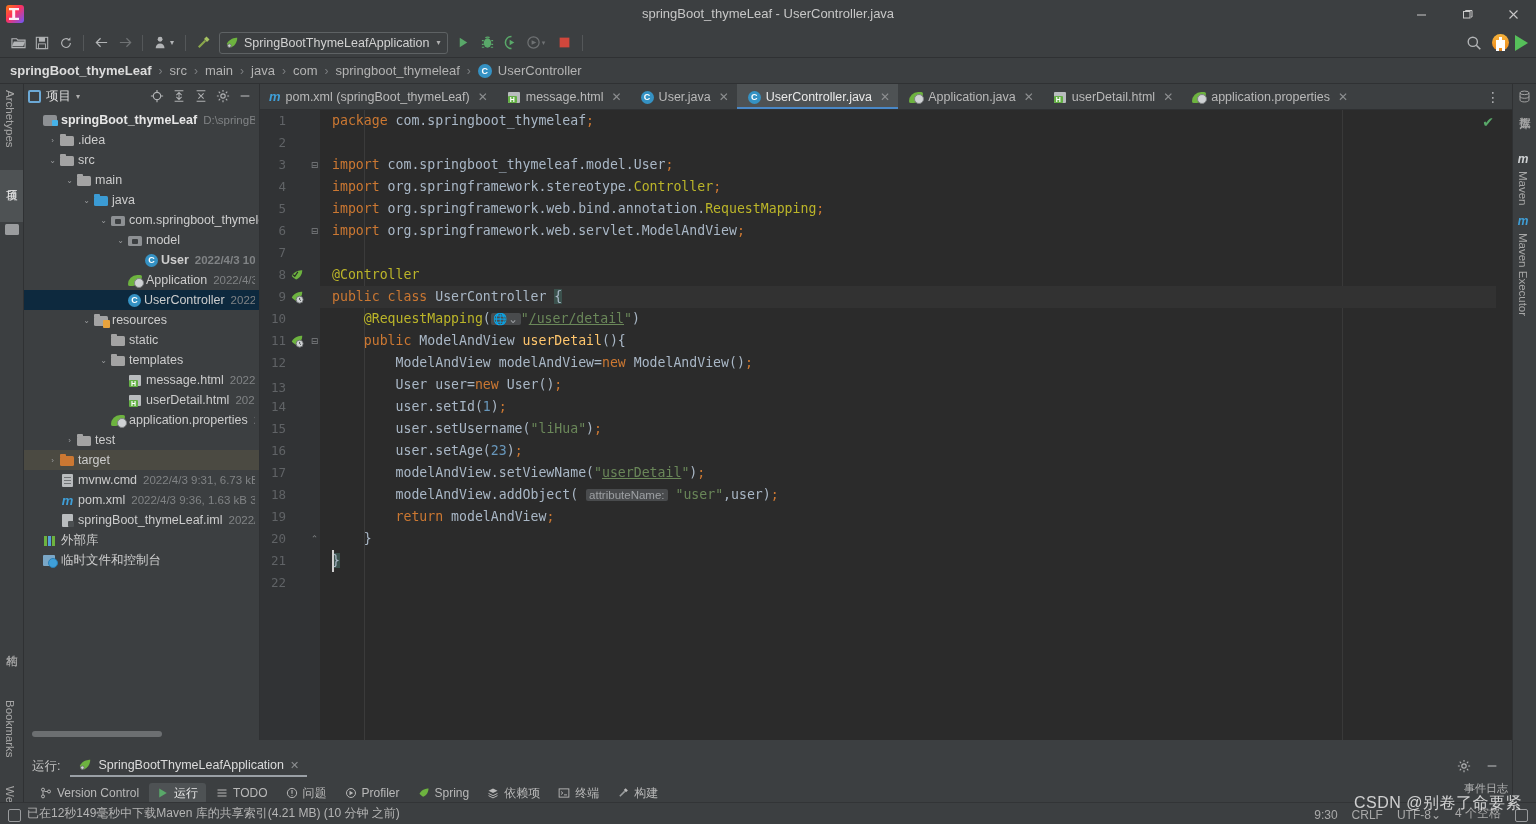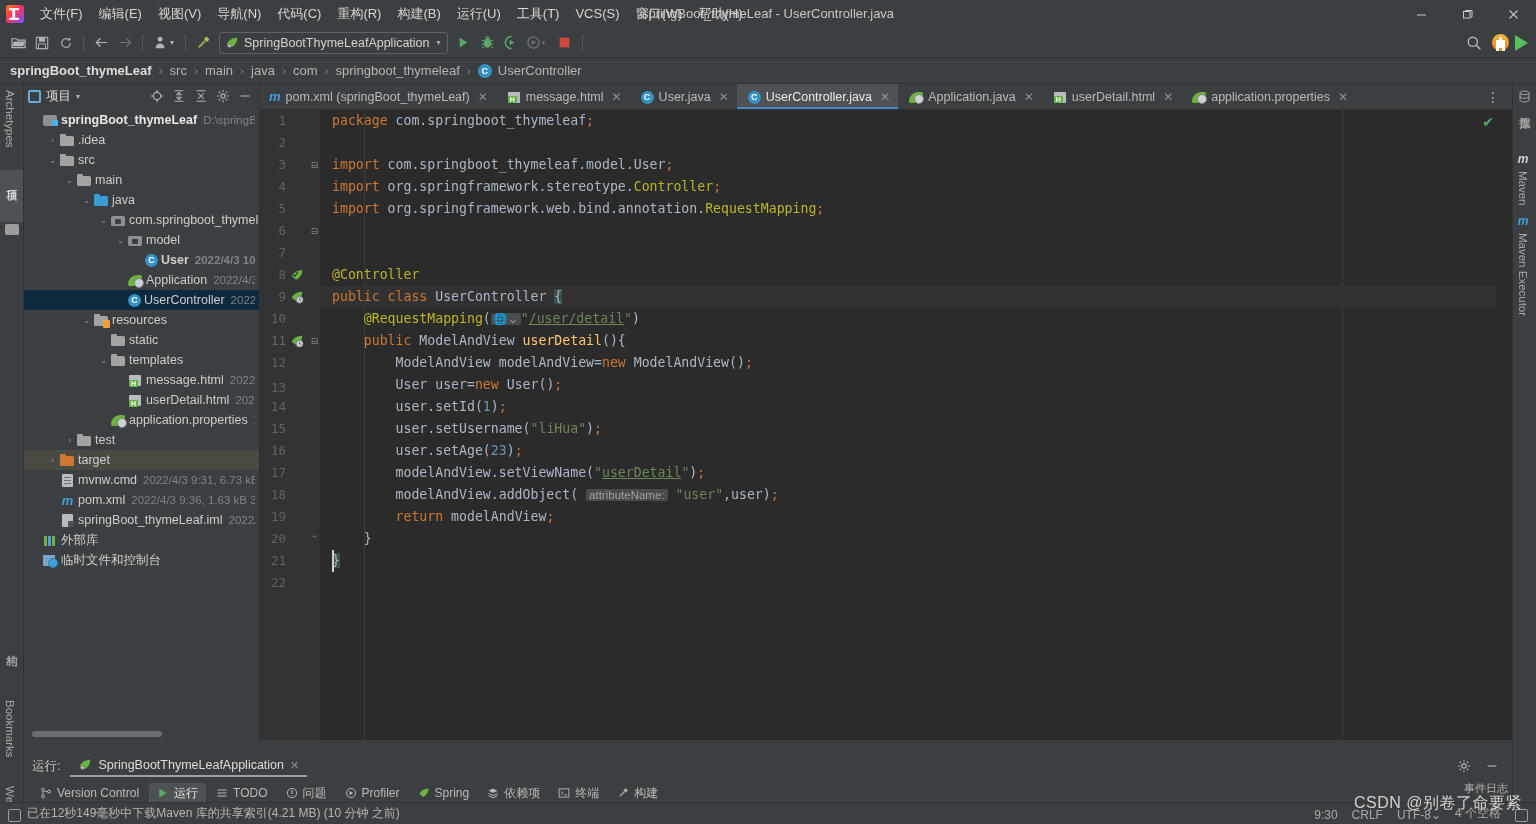--- a/index.html
+++ b/index.html
@@ -250,34 +250,20 @@
   }
   .wm-small { position: absolute; right: 28px; bottom: 28px; font-size: 11px; color: #cfcfcf; opacity:.8; }
 </style>
 </head>
 <body>
 
 <div id="app">
 
   <div class="titlebar">
     <div class="ij-logo"></div>
-    <div class="menu">
-      <div class="menu-item">文件(F)</div>
-      <div class="menu-item">编辑(E)</div>
-      <div class="menu-item">视图(V)</div>
-      <div class="menu-item">导航(N)</div>
-      <div class="menu-item">代码(C)</div>
-      <div class="menu-item">重构(R)</div>
-      <div class="menu-item">构建(B)</div>
-      <div class="menu-item">运行(U)</div>
-      <div class="menu-item">工具(T)</div>
-      <div class="menu-item">VCS(S)</div>
-      <div class="menu-item">窗口(W)</div>
-      <div class="menu-item">帮助(H)</div>
-    </div>
     <div class="win-title">springBoot_thymeLeaf - UserController.java</div>
     <div class="win-ctrls">
       <div class="win-btn">
         <svg width="11" height="11" viewBox="0 0 11 11">
             <line x1="1" y1="6" x2="10" y2="6" stroke="currentColor" stroke-width="1"></line>
           </svg>
       </div>
       <div class="win-btn">
         <svg width="11" height="11" viewBox="0 0 11 11">
             <rect x="1.5" y="2.5" width="6.5" height="6.5" fill="none" stroke="currentColor" stroke-width="1"></rect>
@@ -687,20 +673,21 @@
           <div class="gutter-num" style="top: 462px; line-height: 22px;">22</div>
         </div>
       <div class="code" id="code">
         <div class="guide" style="left:44px"></div>
         <div class="right-margin"></div>
       <div class="cline" style="position: absolute; top: 0px; left: 0px; right: 0px; line-height: 22px;"><span class="kw">package</span> com.springboot_thymeleaf<span class="kw">;</span></div>
           <div class="cline" style="position: absolute; top: 22px; left: 0px; right: 0px; line-height: 22px;"></div>
           <div class="cline" style="position: absolute; top: 44px; left: 0px; right: 0px; line-height: 22px;"><span class="kw">import</span> com.springboot_thymeleaf.model.User<span class="kw">;</span></div>
           <div class="cline" style="position: absolute; top: 66px; left: 0px; right: 0px; line-height: 22px;"><span class="kw">import</span> org.springframework.stereotype.<span class="ann">Controller</span><span class="kw">;</span></div>
           <div class="cline" style="position: absolute; top: 88px; left: 0px; right: 0px; line-height: 22px;"><span class="kw">import</span> org.springframework.web.bind.annotation.<span class="ann">RequestMapping</span><span class="kw">;</span></div>
+          <div class="cline" style="position: absolute; top: 110px; left: 0px; right: 0px; line-height: 22px;"><span class="kw">import</span> org.springframework.web.servlet.ModelAndView<span class="kw">;</span></div>
           <div class="cline" style="position: absolute; top: 132px; left: 0px; right: 0px; line-height: 22px;"></div>
           <div class="cline" style="position: absolute; top: 154px; left: 0px; right: 0px; line-height: 22px;"><span class="ann">@Controller</span></div>
           <div class="cline cur" style="position: absolute; top: 176px; left: 0px; right: 0px; line-height: 22px;"><span class="kw">public</span> <span class="kw">class</span> UserController <span class="brace-hl">{</span></div>
           <div class="cline" style="position: absolute; top: 198px; left: 0px; right: 0px; line-height: 22px;">    <span class="ann">@RequestMapping</span>(<span class="hintchip">🌐⌄</span><span class="str">"</span><span class="str ul">/user/detail</span><span class="str">"</span>)</div>
           <div class="cline" style="position: absolute; top: 220px; left: 0px; right: 0px; line-height: 22px;">    <span class="kw">public</span> ModelAndView <span class="fn">userDetail</span>(){</div>
           <div class="cline" style="position: absolute; top: 242px; left: 0px; right: 0px; line-height: 22px;">        ModelAndView modelAndView=<span class="kw">new</span> ModelAndView()<span class="kw">;</span></div>
           <div class="cline" style="position: absolute; top: 264px; left: 0px; right: 0px; line-height: 22px;">        User user=<span class="kw">new</span> User()<span class="kw">;</span></div>
           <div class="cline" style="position: absolute; top: 286px; left: 0px; right: 0px; line-height: 22px;">        user.setId(<span class="num">1</span>)<span class="kw">;</span></div>
           <div class="cline" style="position: absolute; top: 308px; left: 0px; right: 0px; line-height: 22px;">        user.setUsername(<span class="str">"liHua"</span>)<span class="kw">;</span></div>
           <div class="cline" style="position: absolute; top: 330px; left: 0px; right: 0px; line-height: 22px;">        user.setAge(<span class="num">23</span>)<span class="kw">;</span></div>

